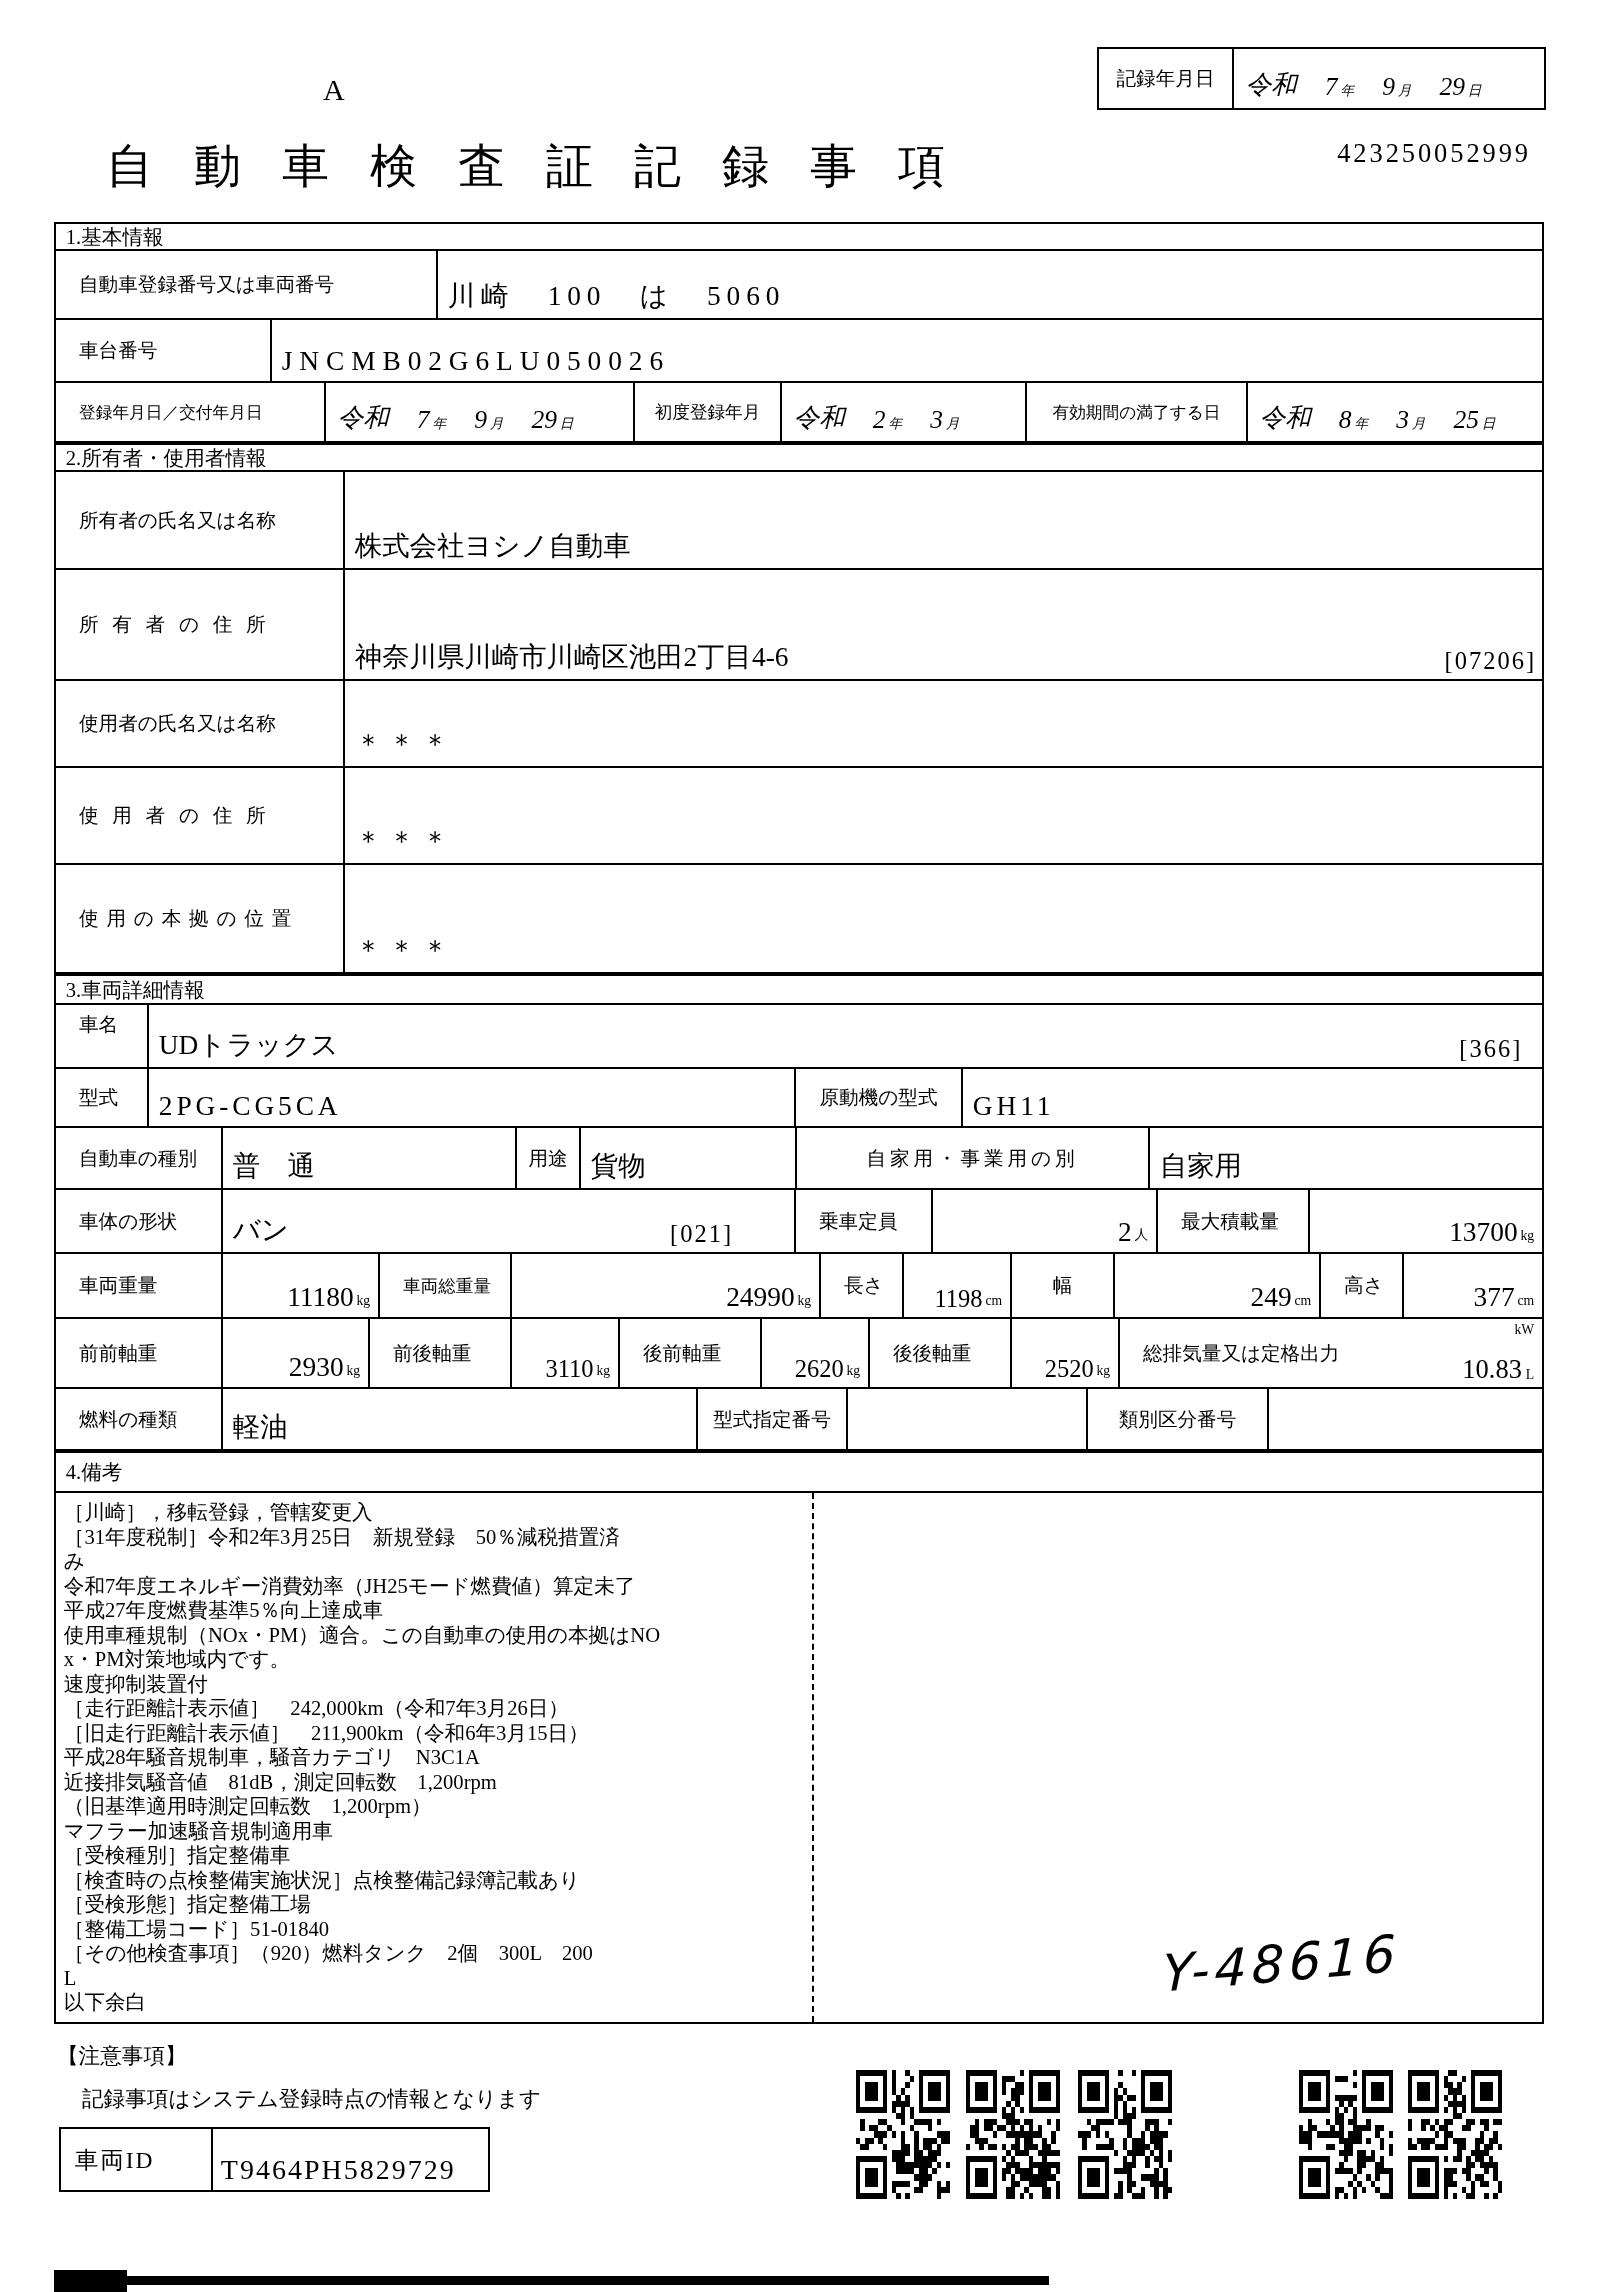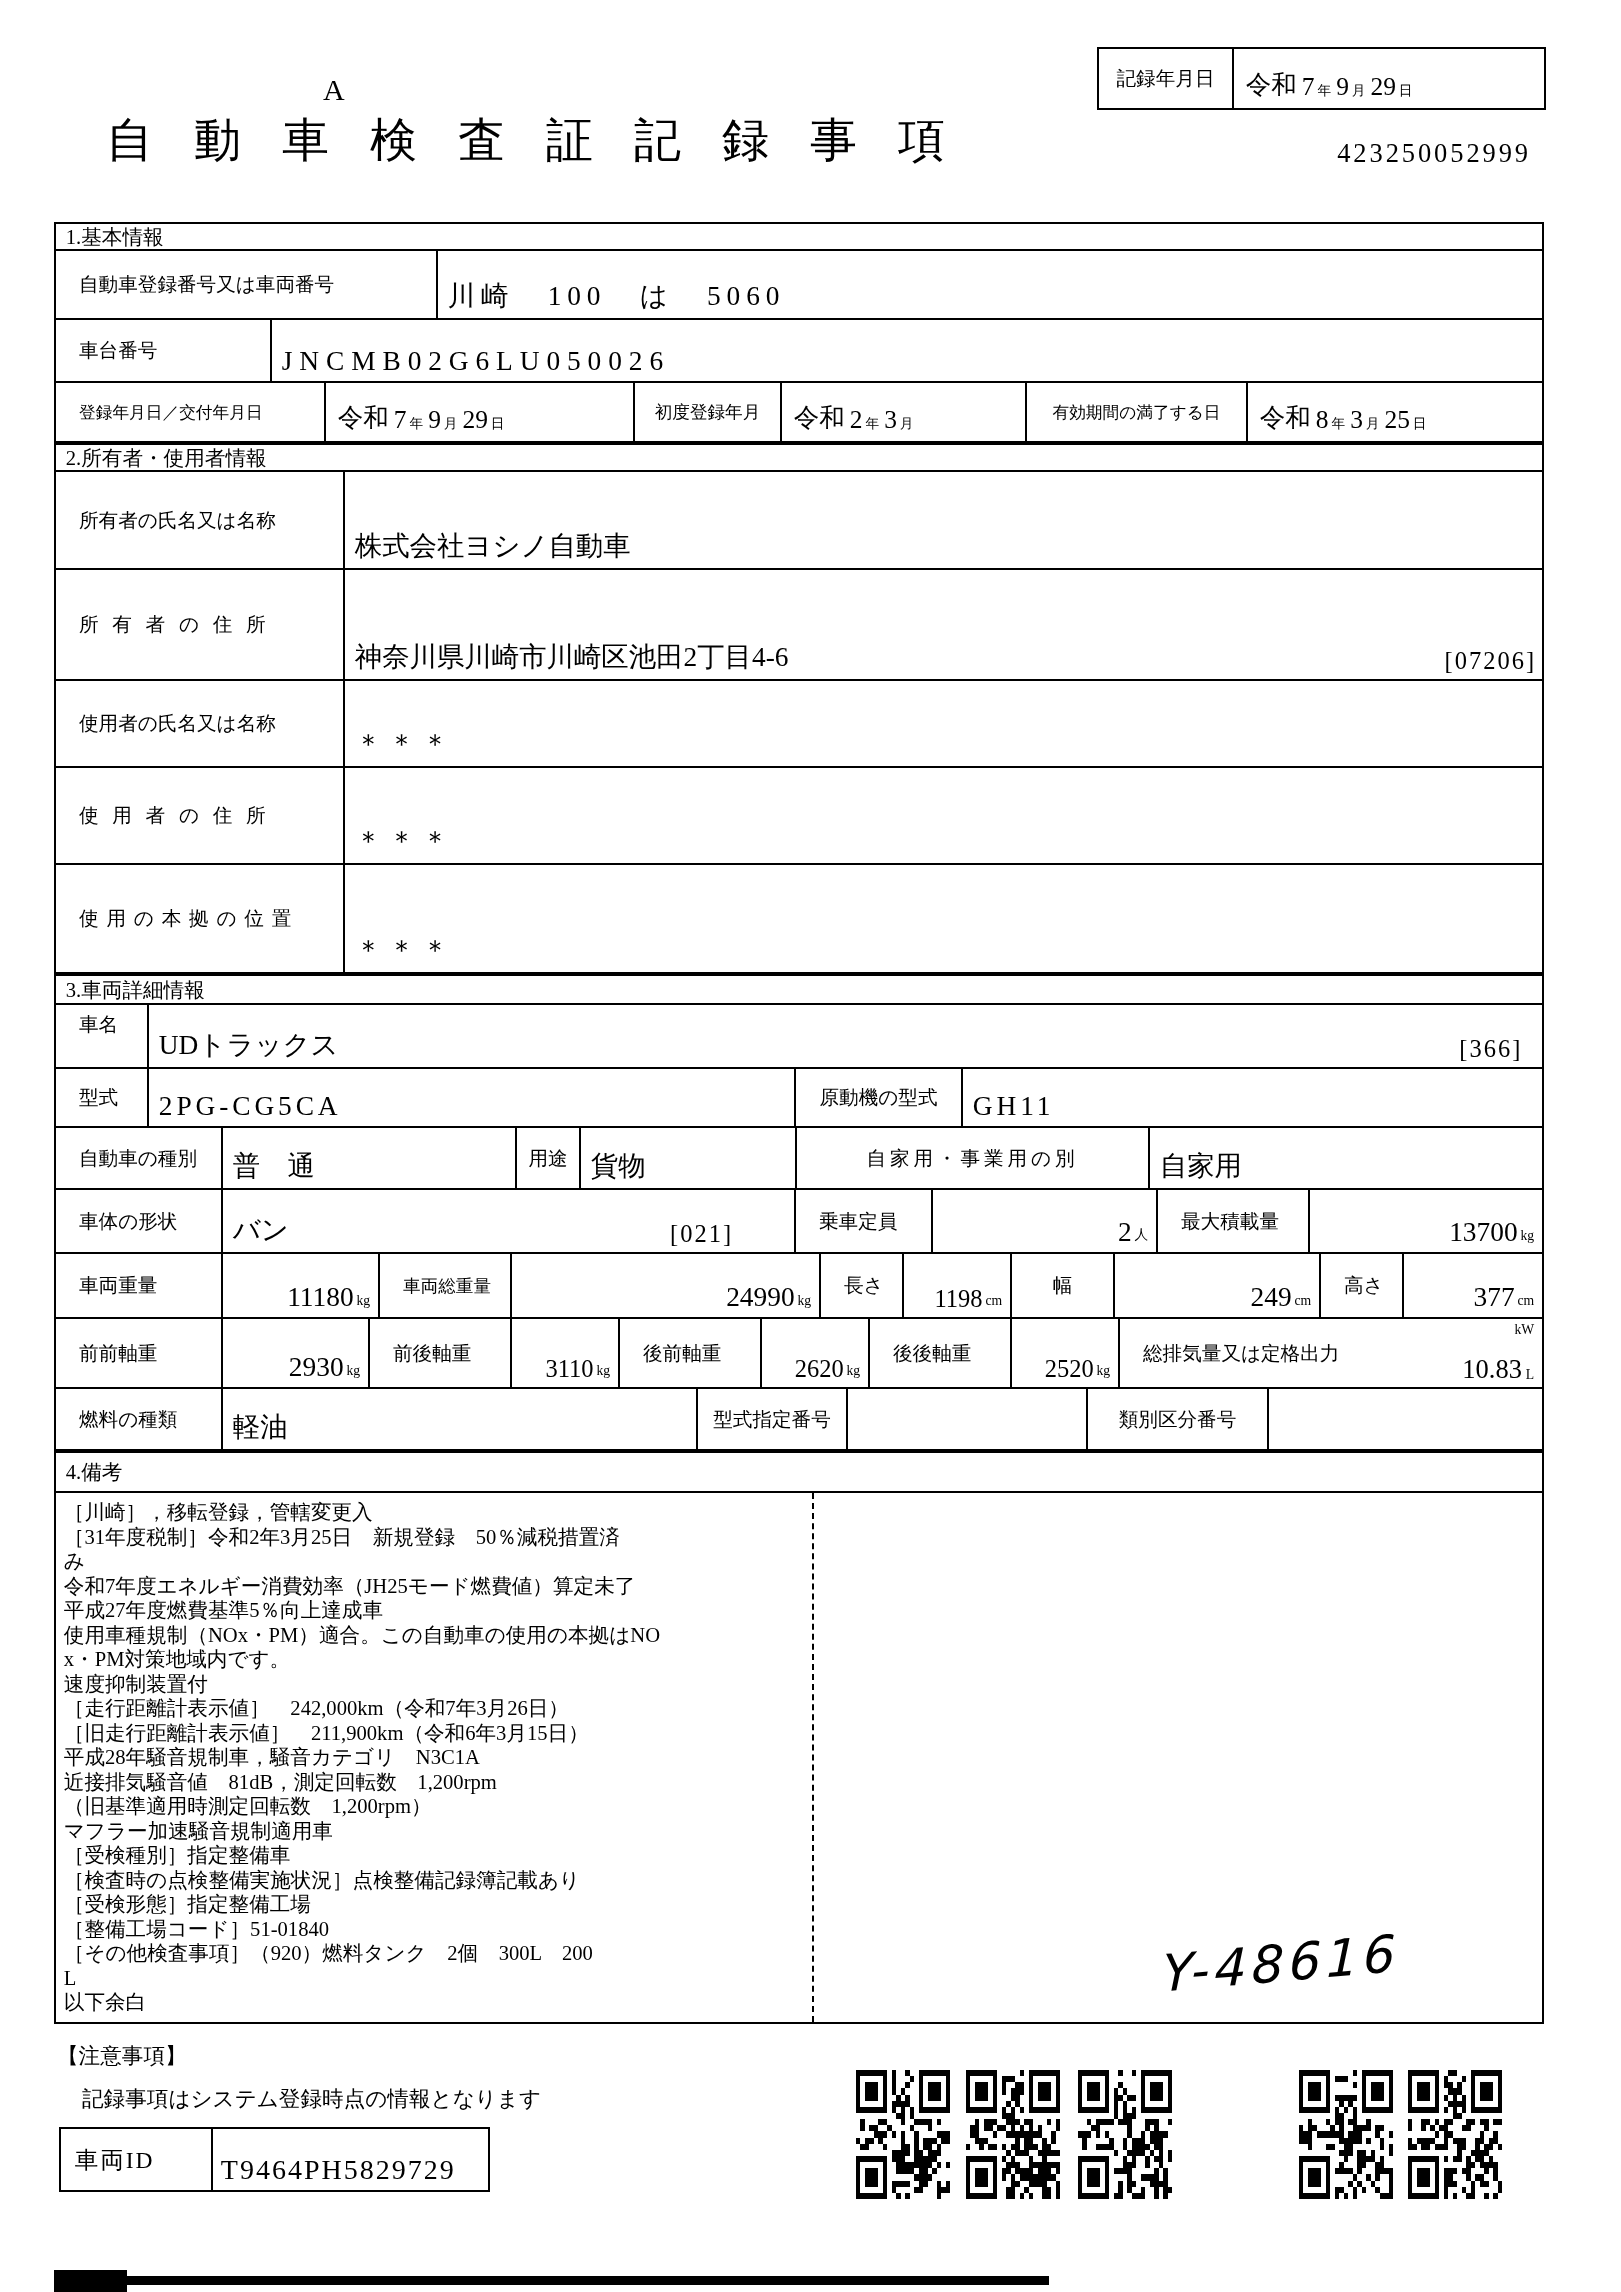--- a/index.html
+++ b/index.html
@@ -3,42 +3,42 @@
 <meta charset="utf-8">
 <style>
   html,body{margin:0;padding:0;background:#e8e8e8;}
   .page{
     position:relative; width:1621px; height:2293px; background:#fff;
     font-family:"Liberation Serif","DejaVu Serif",serif; color:#000;
     overflow:hidden;
   }
   
   .corner-a{position:absolute; left:323px; top:73px; font-size:30px;}
-  .doc-title{position:absolute; left:106px; top:109px; font-size:47px; letter-spacing:41px; white-space:nowrap; font-weight:500;}
+  .doc-title{position:absolute; left:106px; top:135px; font-size:47px; letter-spacing:41px; white-space:nowrap; font-weight:500;}
   .doc-number{position:absolute; right:90px; top:138px; font-size:26.5px; letter-spacing:2.9px;}
   .record-box{position:absolute; left:1097px; top:47px; width:449px; height:63px; border:2.9px solid #000; display:flex; box-sizing:border-box;}
   .record-box .rlabel{width:135px; border-right:2px solid #000; display:flex; align-items:center; justify-content:center; font-size:19.6px; box-sizing:border-box;}
   .record-box .rval{flex:1; display:flex; align-items:flex-end; padding:0 3.9px 5.9px 11.8px;}
   
   .tbl{position:absolute; left:54px; top:222px; width:1490px; height:1802px; border:2.9px solid #000; box-sizing:border-box; display:flex; flex-direction:column;}
   .row{display:flex; border-bottom:2px solid #000; box-sizing:border-box; position:relative;}
   .row:last-child{border-bottom:none;}
   .sec{border-top:2px solid #000; font-size:20.6px; align-items:center; padding-left:9.8px;}
   .sec.first{border-top:none;}
   .c{box-sizing:border-box; display:flex; position:relative; min-width:0;}
   .br{border-right:2px solid #000;}
   .fx{flex:1;}
   .lc{align-items:center; padding-left:23px; font-size:19.6px;}
   .lc-top{align-items:flex-start; padding-top:5.9px;}
   .lc-c{align-items:center; justify-content:center; padding-left:0; text-align:center;}
   .f17{font-size:16.7px;} .f18{font-size:17.6px;}
   .vc{align-items:flex-end; padding:0 5.9px 4.9px 9.8px; font-size:27.4px; white-space:nowrap;}
   .vr{justify-content:flex-end; padding-right:7.8px;}
   .u{font-size:13.7px; align-self:flex-end; padding:0 0 3.9px 2.9px;}
-  .date{align-items:flex-end; padding:0 3.9px 6.9px 11.8px; font-size:25.5px; gap:5px; white-space:nowrap;}
+  .date{align-items:flex-end; padding:0 3.9px 6.9px 11.8px; font-size:25.5px; gap:28px; white-space:nowrap;font-style:italic;}
   .date .u{padding-bottom:2px;}
   .code{font-size:24.5px; letter-spacing:2px;}
   .ls4{letter-spacing:3.9px;} .ls6{letter-spacing:5.9px;} .ls7{letter-spacing:6.9px;} .ls8{letter-spacing:7.8px;} .ls14{letter-spacing:13.7px;}
   .split{justify-content:space-between; align-items:flex-end;}
   
   .remarks-cell{flex:1; position:relative;}
   .dash-div{position:absolute; left:756px; top:0; bottom:0; border-left:2px dashed #000;}
   .rlines{position:absolute; left:7.8px; top:6.9px; width:740px; font-size:20.6px; line-height:24.5px;}
   .rline{white-space:pre-wrap;}
   .handwriting{

